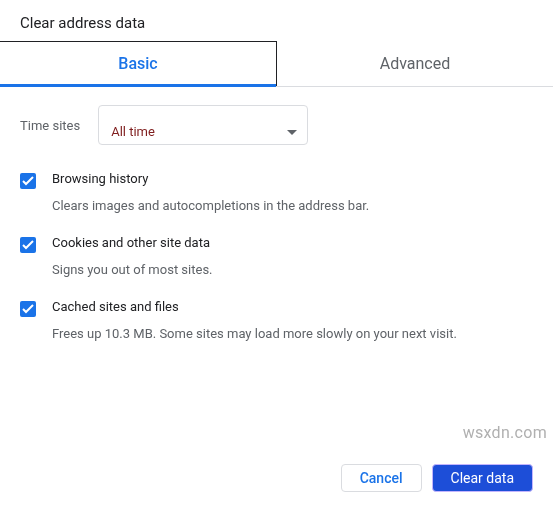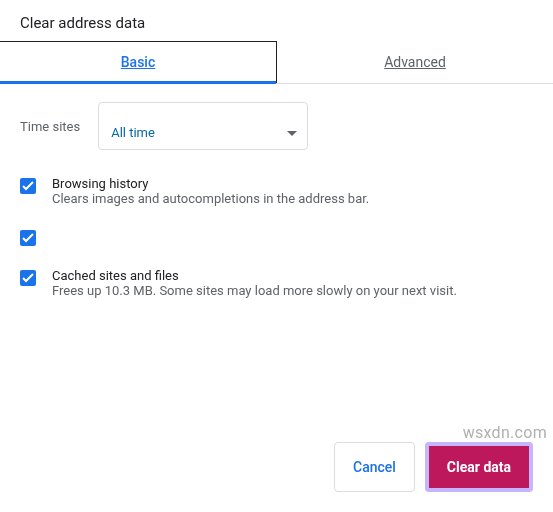--- a/index.html
+++ b/index.html
@@ -24,25 +24,24 @@
     font-weight: 400;
   }
   .tabs {
     display: flex;
     border-bottom: 1px solid #dadce0;
   }
   .tab {
     flex: 1;
     text-align: center;
     padding: 12px 0 13px 0;
-    font-size: 14px;
+    font-size: 16px;
     color: #5f6368;
     cursor: pointer;
     position: relative;
-    text-decoration: underline;
   }
   .tab.active {
     color: #1a73e8;
     font-weight: 500;
     border: 1px solid #202124;
     border-bottom: none;
     margin-top: -1px;
     margin-left: -1px;
   }
   .tab.active::after {
@@ -63,26 +62,26 @@
   }
   .label {
     color: #5f6368;
     font-size: 13px;
   }
   .select {
     display: flex;
     align-items: center;
     justify-content: space-between;
     width: 210px;
-    height: 48px;
+    height: 40px;
     border: 1px solid #dadce0;
     border-radius: 4px;
     padding: 12px 10px 0 12px;
     font-size: 13px;
-    color: #0369a1;
+    color: #7f1d1d;
     cursor: pointer;
   }
   .option-row {
     display: flex;
     align-items: flex-start;
     gap: 16px;
     margin-bottom: 22px;
   }
   .checkbox {
     width: 16px;
@@ -90,51 +89,51 @@
     background: #1a73e8;
     border-radius: 2px;
     display: flex;
     align-items: center;
     justify-content: center;
     margin-top: 2px;
     flex-shrink: 0;
     cursor: pointer;
   }
   .checkbox svg { display: block; }
-  .opt-text { display: flex; flex-direction: column; gap: 0; }
+  .opt-text { display: flex; flex-direction: column; gap: 12px; }
   .opt-title { font-size: 13px; color: #202124; }
   .opt-desc { font-size: 13px; color: #5f6368; }
   .footer {
     position: absolute;
     right: 20px;
     bottom: 20px;
     display: flex;
     gap: 10px;
   }
   .btn {
-    height: 50px;
+    height: 28px;
     padding: 0 18px;
     border-radius: 4px;
     font-size: 14px;
     display: flex;
     align-items: center;
     justify-content: center;
     cursor: pointer;
   }
   .btn-secondary {
     border: 1px solid #dadce0;
     background: #fff;
     color: #1a73e8;
     font-weight: 500;
   }
   .btn-primary {
-    border: 4px solid #c4b5fd;
-    background: #be185d;
+    border: 1px solid #c4b5fd;
+    background: #1d4ed8;
     color: #fff;
-    font-weight: 700;
+    font-weight: 400;
   }
   .watermark {
     position: absolute;
     right: 6px;
     bottom: 70px;
     font-size: 16px;
     color: #b0b0b0;
     letter-spacing: 0.3px;
   }
 </style>
@@ -180,20 +179,22 @@
       </div>
     </div>
 
     <div class="option-row">
       <div class="checkbox">
         <svg width="12" height="10" viewBox="0 0 12 10">
             <path d="M1 5 L4 8 L11 1" stroke="#fff" stroke-width="2" fill="none"></path>
           </svg>
       </div>
       <div class="opt-text">
+        <span class="opt-title">Cookies and other site data</span>
+        <span class="opt-desc">Signs you out of most sites.</span>
       </div>
     </div>
 
     <div class="option-row">
       <div class="checkbox">
         <svg width="12" height="10" viewBox="0 0 12 10">
             <path d="M1 5 L4 8 L11 1" stroke="#fff" stroke-width="2" fill="none"></path>
           </svg>
       </div>
       <div class="opt-text">

